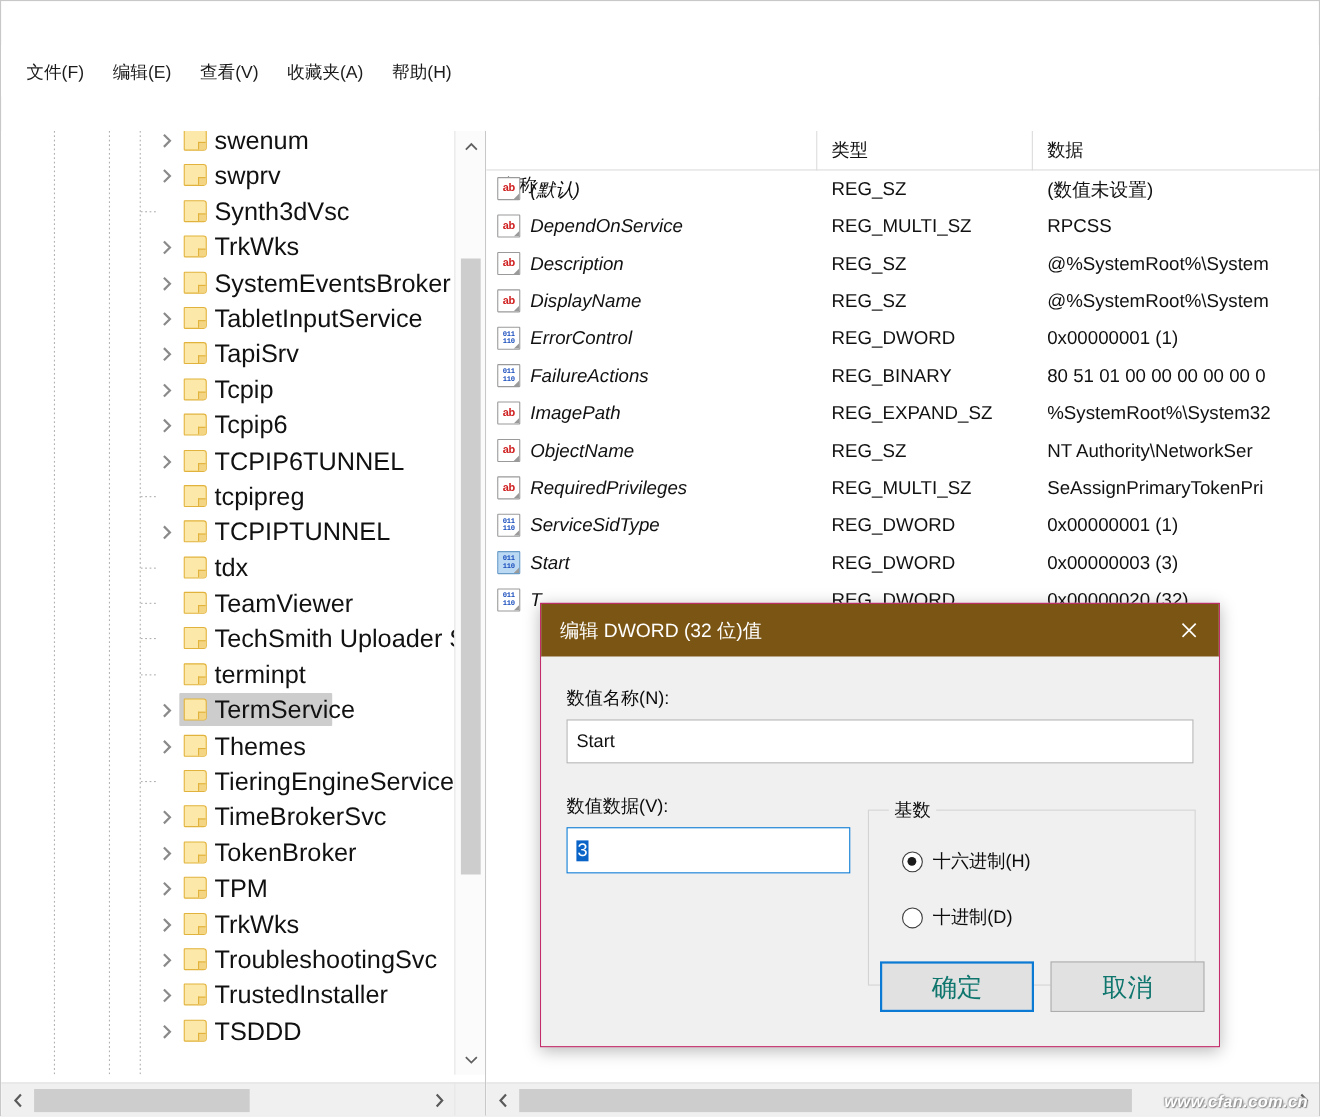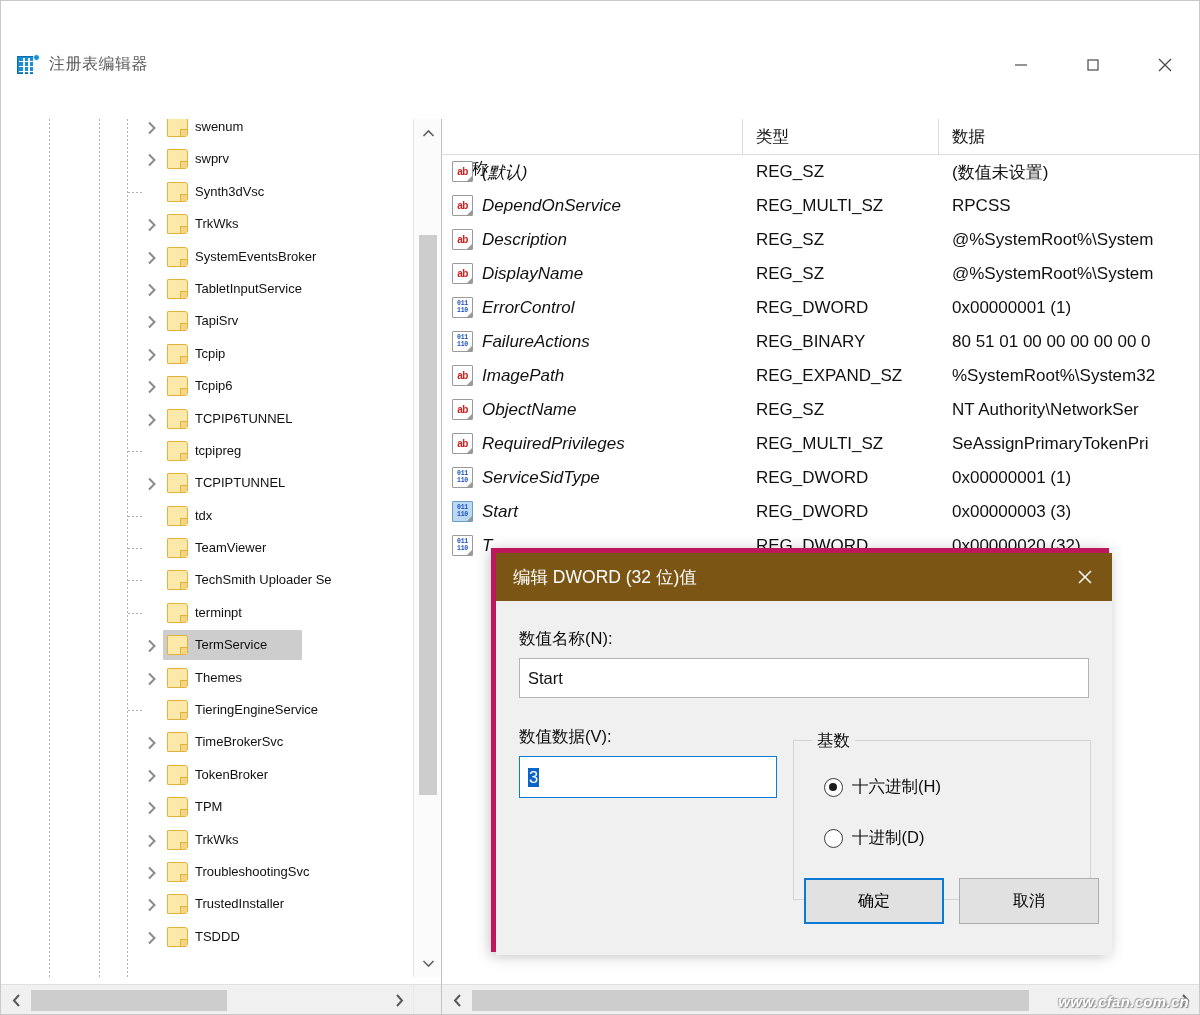--- a/index.html
+++ b/index.html
@@ -162,21 +162,21 @@
   .folder::after {
     content: ""; position: absolute;
     right: 0; bottom: 0;
     width: 6px; height: 6px;
     background: #f3d584;
     border-left: 1px solid #e2b33c;
     border-top: 1px solid #e2b33c;
   }
   .tree-label {
     position: absolute; left: 194px; top: 4px;
-    font-size: 13px; color: #111111;
+    font-size: 23px; color: #111111;
     line-height: 24px;
     white-space: nowrap;
   }
   .tree-row.selected .sel-bg {
     position: absolute;
     left: 162px; top: 1px;
     height: 30px;
     background: #cdcdcd;
     border-radius: 1px;
   }
@@ -312,21 +312,21 @@
     position: absolute; top: 5px; height: 21px;
     background: #cdcdcd;
   }
 
   
   .dialog {
     position: absolute;
     left: 490px; top: 547px;
     width: 618px; height: 404px;
     background: #f0f0f0;
-    border: 5px solid #be185d;
+    border: 1px solid #be185d;
     box-shadow: 0 3px 14px rgba(0,0,0,0.28);
   }
   .dlg-titlebar {
     position: absolute; left: 0; top: 0;
     width: 616px; height: 48px;
     background: #7a5514;
     display: flex; align-items: center;
   }
   .dlg-title {
     font-size: 17.5px; color: #ffffff;
@@ -392,21 +392,21 @@
     border-radius: 50%;
     background: #1b1b1b;
   }
   .radio-label { font-size: 16.5px; color: #0c0c0c; }
   .dlg-btn {
     position: absolute;
     width: 140px; height: 46px;
     background: #e1e1e1;
     border: 1px solid #adadad;
     display: flex; align-items: center; justify-content: center;
-    font-size: 16px; color: #000000;
+    font-size: 23px; color: #0f766e;
   }
   .dlg-btn.default {
     border: 2px solid #0a7ad4;
   }
 
   
   .watermark {
     position: absolute;
     right: 10px; bottom: 4px;
     font-size: 15px;
@@ -443,20 +443,27 @@
       </div>
       <div class="winbtn">
         <svg width="20" height="20" viewBox="0 0 20 20">
             <line x1="4" y1="4" x2="16" y2="16" stroke="currentColor" stroke-width="1.3"></line>
             <line x1="16" y1="4" x2="4" y2="16" stroke="currentColor" stroke-width="1.3"></line>
           </svg>
       </div>
     </div>
   </div>
 
+  <div class="menubar" id="menubar">
+      <div class="menu-item">文件(F)</div>
+      <div class="menu-item">编辑(E)</div>
+      <div class="menu-item">查看(V)</div>
+      <div class="menu-item">收藏夹(A)</div>
+      <div class="menu-item">帮助(H)</div>
+    </div>
 
 
   <div class="panes">
 
     <div class="tree-pane">
       <div class="tree-viewport">
         <div class="tree-guides">
           <div class="guide" style="left:48px"></div>
           <div class="guide" style="left:98px"></div>
           <div class="guide" style="left:126px"></div>

